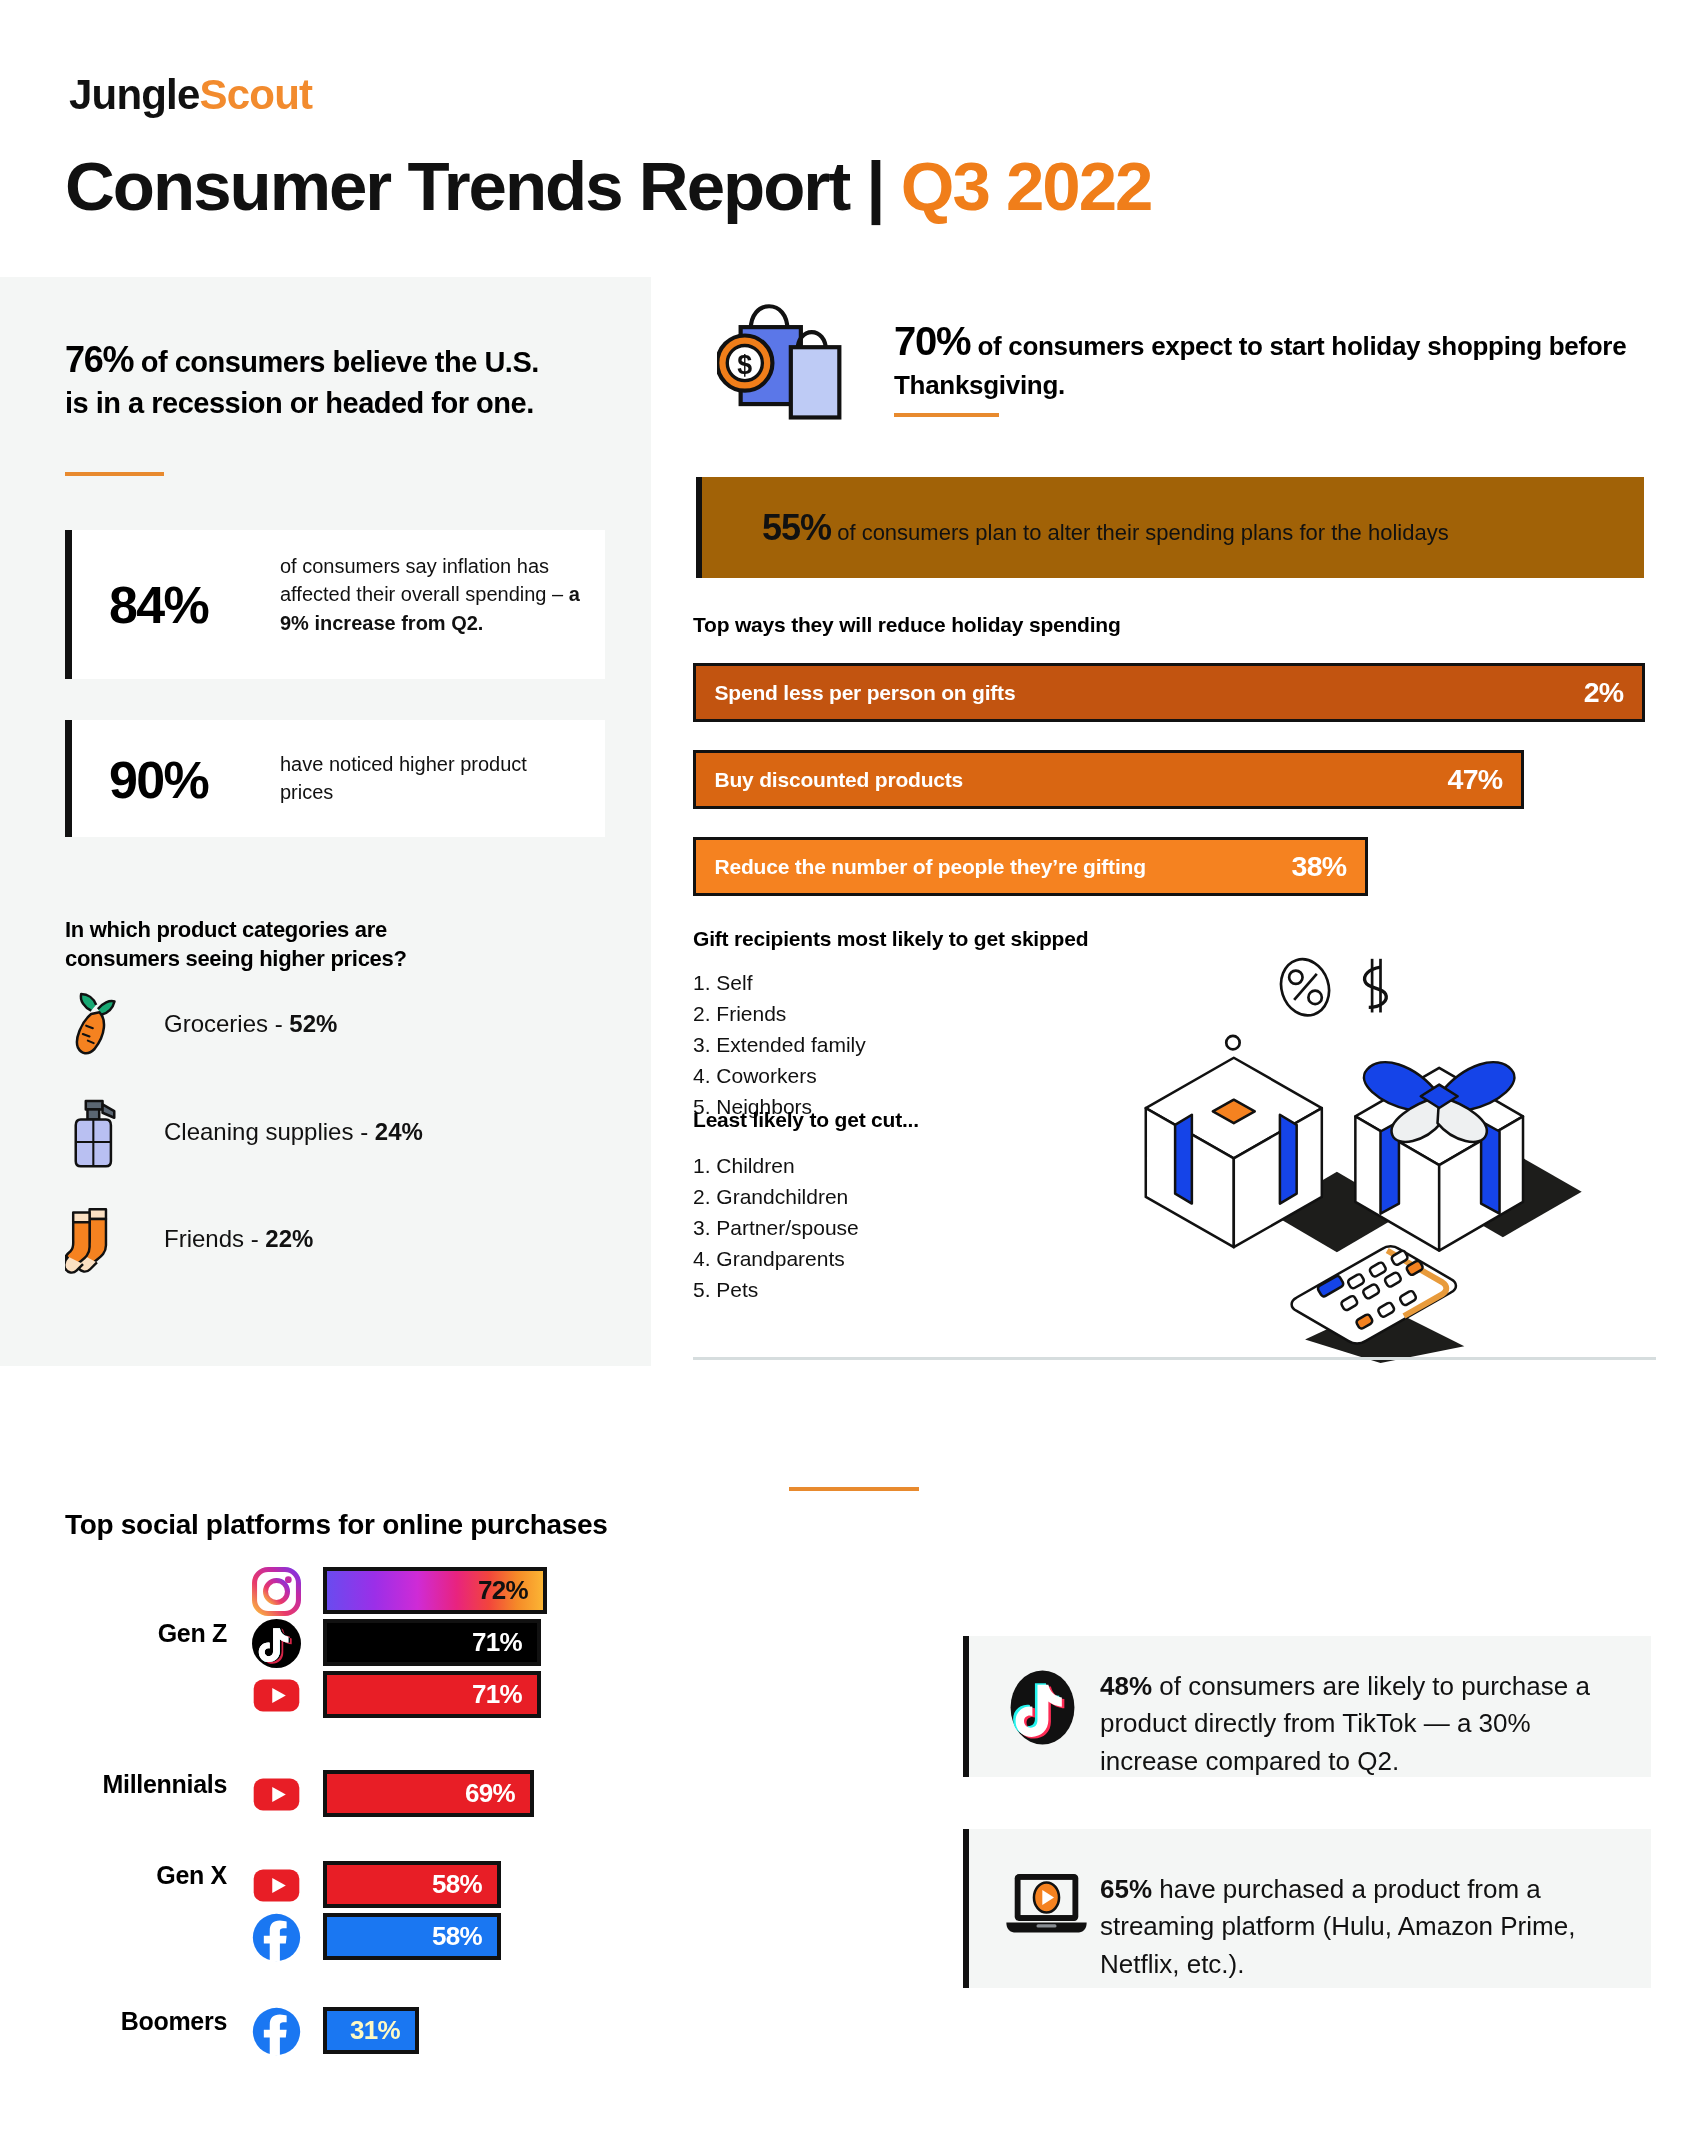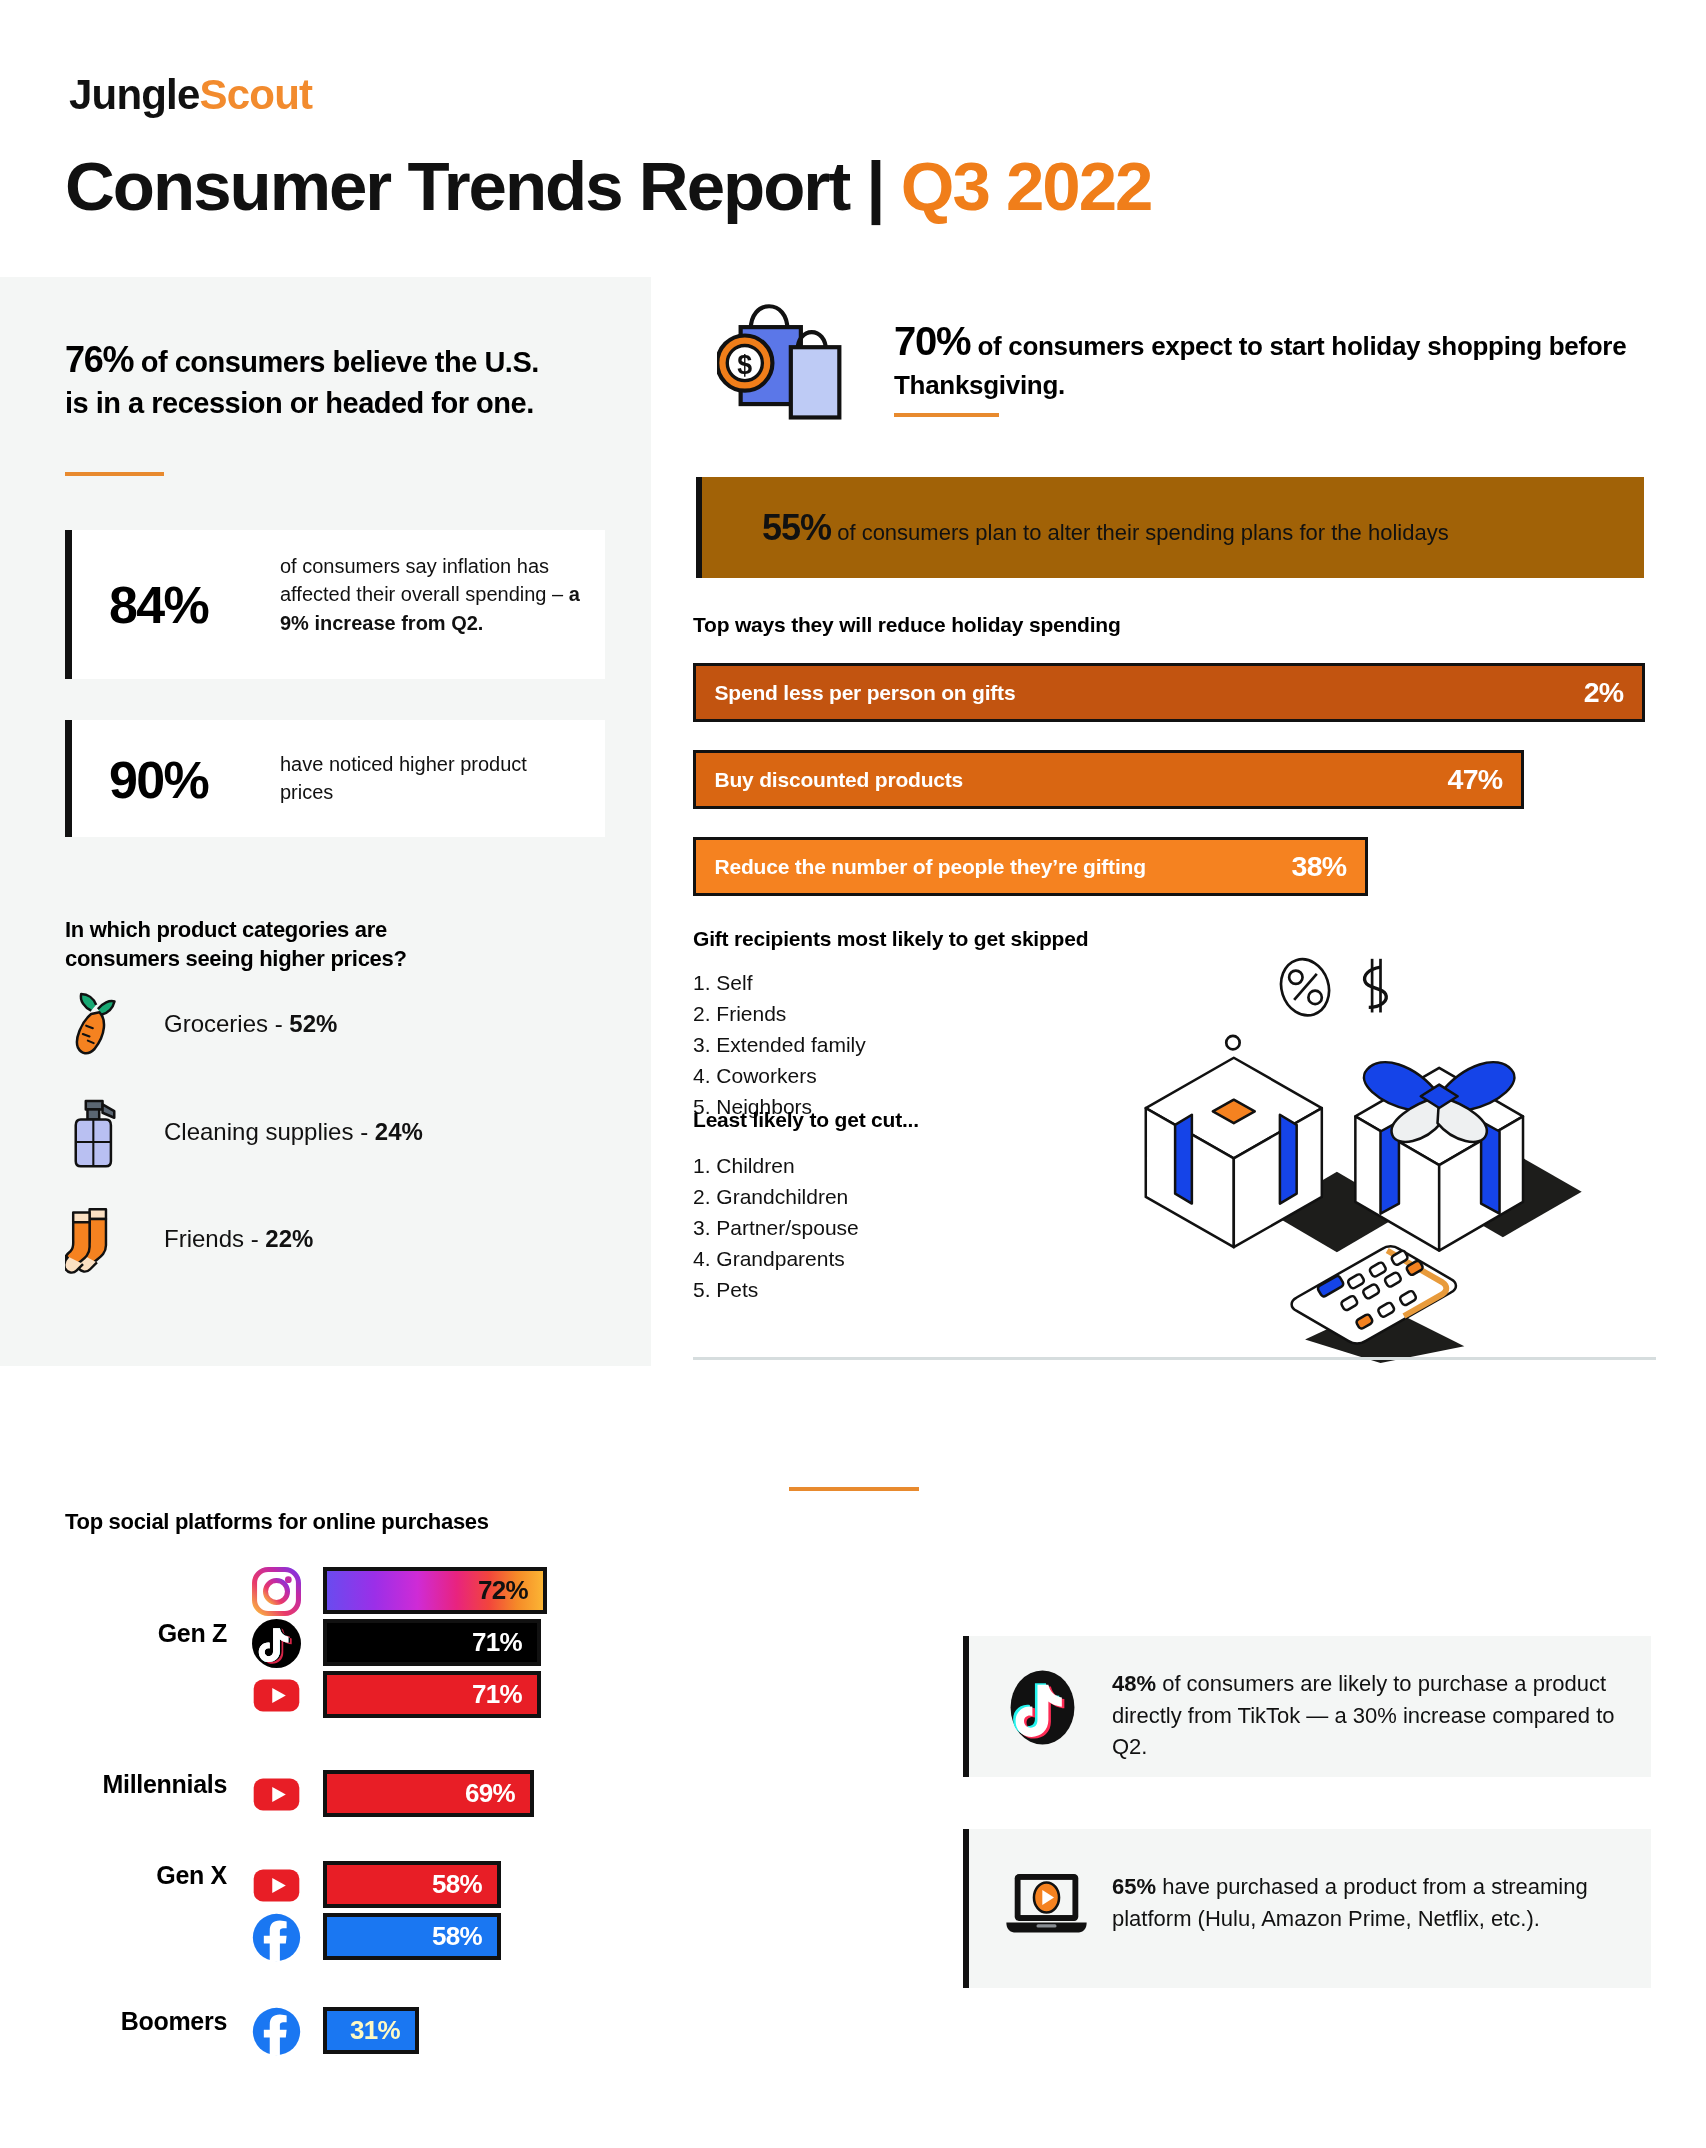--- a/index.html
+++ b/index.html
@@ -70,21 +70,21 @@
   .lh1 { top: 927px; } .lh2 { top: 1108px; }
   .lst { position: absolute; left: 693px; font-size: 21px; line-height: 1.48; color: #111; }
   .ls1 { top: 967px; } .ls2 { top: 1150px; }
 
   .giftill { position: absolute; left: 1129px; top: 952px; }
   .hr-light { position: absolute; left: 693px; top: 1357px; width: 963px; height: 3.4px; background: #D6DDDE; }
 
   
   .soc-title { position: absolute; left: 0; top: 1426px; width: 1707px; text-align: center; font-size: 32px; font-weight: 800; letter-spacing: -0.5px; }
   .r3 { left: 789px; top: 1487px; width: 130px; }
-  .soc-sub { position: absolute; left: 65px; top: 1509px; font-size: 22px; font-weight: 800; letter-spacing: -0.3px; text-align: right; }
+  .soc-sub { position: absolute; left: 65px; top: 1509px; font-size: 28px; font-weight: 800; letter-spacing: -0.3px; text-align: right; }
 
   .genlbl { position: absolute; font-size: 25px; font-weight: 700; text-align: right; width: 193px; letter-spacing: -0.3px; }
   .gl1 { left: 34px; top: 1619px; }
   .gl2 { left: 34px; top: 1770px; }
   .gl3 { left: 34px; top: 1861px; }
   .gl4 { left: 34px; top: 2007px; }
 
   .picon { position: absolute; width: 49px; height: 49px; }
   .sbar { position: absolute; left: 323px; border: 4.2px solid #111; height: 47px; display: flex; align-items: center; padding-left: 6px; }
   .sbar .v { margin-left: auto; padding-right: 15px; font-size: 26px; font-weight: 900; letter-spacing: -0.7px; }
@@ -101,21 +101,21 @@
   .sb-yt3 .v { color: #fff; }
   .sb-fb1 { top: 1913px; width: 178px; background: #1A77F2; }
   .sb-fb1 .v { color: #fff; }
   .sb-fb2 { top: 2007px; width: 96px; background: #1A77F2; }
   .sb-fb2 .v { color: #fef9c3; }
 
   .callout { position: absolute; left: 963px; width: 688px; background: #F4F6F5; border-left: 6.7px solid #111; }
   .co1 { top: 1636px; height: 141px; }
   .co2 { top: 1829px; height: 159px; }
   .callout .cico { position: absolute; left: 34px; }
-  .callout .ctxt { position: absolute; left: 143px; font-size: 22px; line-height: 1.44; color: #111; width: 520px; }
+  .callout .ctxt { position: absolute; left: 131px; font-size: 26px; line-height: 1.44; color: #111; width: 520px; }
   .co1 .cico { top: 32px; } .co1 .ctxt { top: 32px; }
   .co2 .cico { top: 40px; } .co2 .ctxt { top: 42px; }
   .callout .ctxt b { font-weight: 700; }
 </style>
 </head>
 <body>
 
 <div class="page">
 
   <div class="logo">

